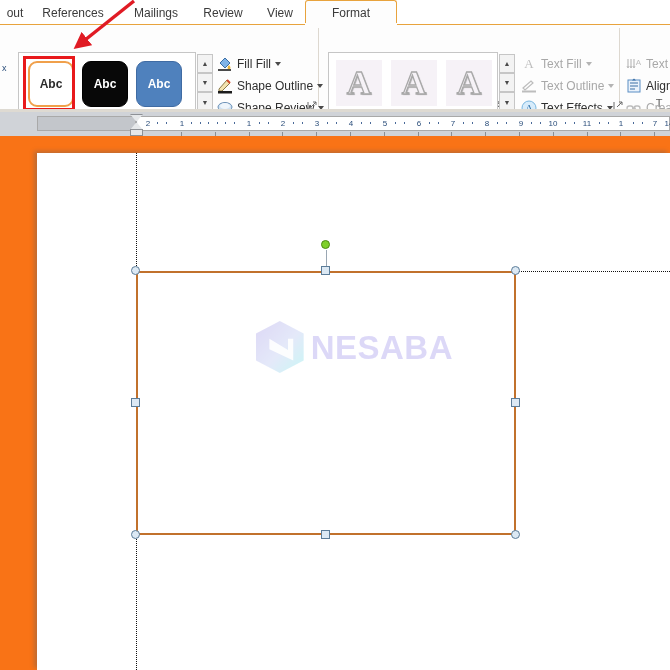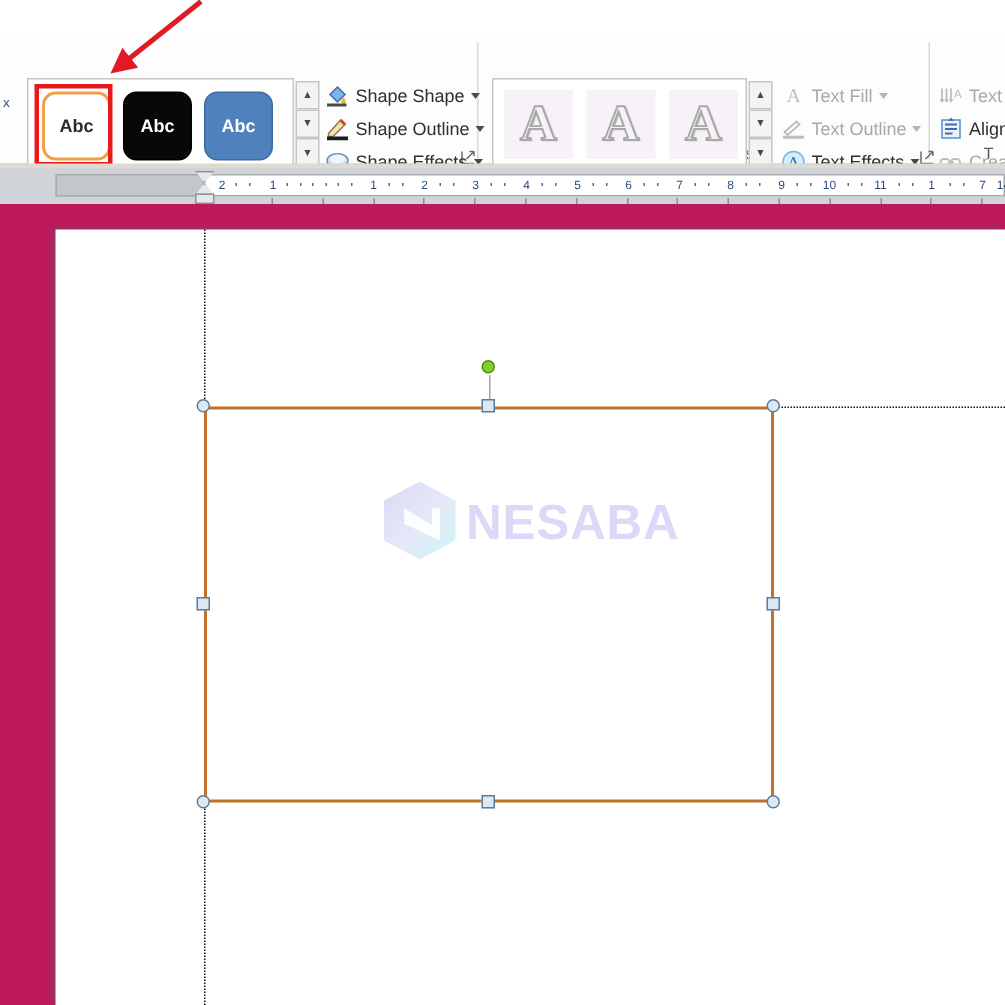--- a/index.html
+++ b/index.html
@@ -162,21 +162,21 @@
   }
   .indent-sq {
     position: absolute; left: 130px; top: 17px;
     width: 13px; height: 7px;
     background: #e6e8ea; border: 1px solid #8e9196;
   }
 
   
   .doc-area {
     position: absolute; left: 0; top: 136px; width: 670px; height: 534px;
-    background: #be185d;
+    background: #f97316;
     overflow: hidden;
   }
   .page {
     position: absolute; left: 37px; top: 17px;
     width: 633px; height: 517px;
     background: #ffffff;
     box-shadow: -3px -2px 4px rgba(90,95,102,.35);
   }
   .margin-guide {
     position: absolute; left: 99px; top: 0; width: 0; height: 517px;
@@ -229,20 +229,43 @@
   .rot-handle {
     position: absolute; width: 9px; height: 9px; border-radius: 50%;
     background: #7fd02a; border: 1px solid #4e8a14;
   }
 </style>
 </head>
 <body>
 
 <div id="app">
 
+  <div class="ribbon-tabs">
+    <div class="tab-underline"></div>
+    <div id="tabs-host">
+        <div class="tab" style="left: 0px; width: 30px;">
+          <span>out</span>
+        </div>
+        <div class="tab" style="left: 34px; width: 78px;">
+          <span>References</span>
+        </div>
+        <div class="tab" style="left: 120px; width: 72px;">
+          <span>Mailings</span>
+        </div>
+        <div class="tab" style="left: 192px; width: 62px;">
+          <span>Review</span>
+        </div>
+        <div class="tab" style="left: 254px; width: 52px;">
+          <span>View</span>
+        </div>
+        <div class="tab active" style="left: 305px; width: 92px;">
+          <span>Format</span>
+        </div>
+      </div>
+  </div>
 
   <div class="ribbon-body">
 
     <div style="position:absolute;left:2px;top:38px;font-size:9px;color:#2a4d7a;">x</div>
 
     <div id="group-seps">
         <div class="grp-sep" style="left: 318px;"></div>
         <div class="grp-sep" style="left: 619px;"></div>
       </div>
     <div id="group-labels">
@@ -286,21 +309,21 @@
     <div class="sel-highlight" id="sel-box" style="left: 23px; top: 31px; width: 52px; height: 55px;"></div>
     <div id="shape-cmds">
         <div class="cmd" style="left: 216px; top: 28px;">
           <span class="ico">
             <svg width="16" height="16">
               <path d="M3,7 L8,2 L13,7 L8,12 Z" fill="#7fb3e8" stroke="#3a6ea5" stroke-width="1"></path>
               <path d="M12,9 q3,3 0,5 q-3,-2 0,-5z" fill="#e8b33a"></path>
               <rect x="1" y="13" width="13" height="2" fill="#4a4a4a"></rect>
             </svg>
           </span>
-          <span class="lbl">Shape Shape</span>
+          <span class="lbl">Fill Fill</span>
           <span class="caret"></span>
         </div>
         <div class="cmd" style="left: 216px; top: 50px;">
           <span class="ico">
             <svg width="16" height="16">
               <path d="M2,11 L10,2 L13,5 L5,13 L2,13 Z" fill="#f3e3b0" stroke="#8a7a4a" stroke-width="1"></path>
               <path d="M10,2 L13,5" stroke="#d04a2a" stroke-width="2"></path>
               <rect x="1" y="13" width="14" height="2.5" fill="#1c1c1c"></rect>
             </svg>
           </span>
@@ -308,21 +331,21 @@
           <span class="caret"></span>
         </div>
         <div class="cmd" style="left: 216px; top: 72px;">
           <span class="ico">
             <svg width="16" height="16">
               <ellipse cx="8" cy="7" rx="7" ry="4.5" fill="#cfe2f3" stroke="#6a8fb5"></ellipse>
               <ellipse cx="8" cy="6" rx="5" ry="3" fill="#eef5fb"></ellipse>
               <ellipse cx="8" cy="13" rx="6" ry="1.6" fill="#d9d9d9" opacity=".7"></ellipse>
             </svg>
           </span>
-          <span class="lbl">Shape Effects</span>
+          <span class="lbl">Shape Review</span>
           <span class="caret"></span>
         </div>
       </div>
 
     <div class="gallery" id="wa-gallery" style="left: 328px; top: 27px; width: 170px; height: 62px;">
         <div class="wa-thumb" style="left: 7px;">A</div>
         <div class="wa-thumb" style="left: 62px;">A</div>
         <div class="wa-thumb" style="left: 117px;">A</div>
       </div>
     <div id="wa-scrollers">

